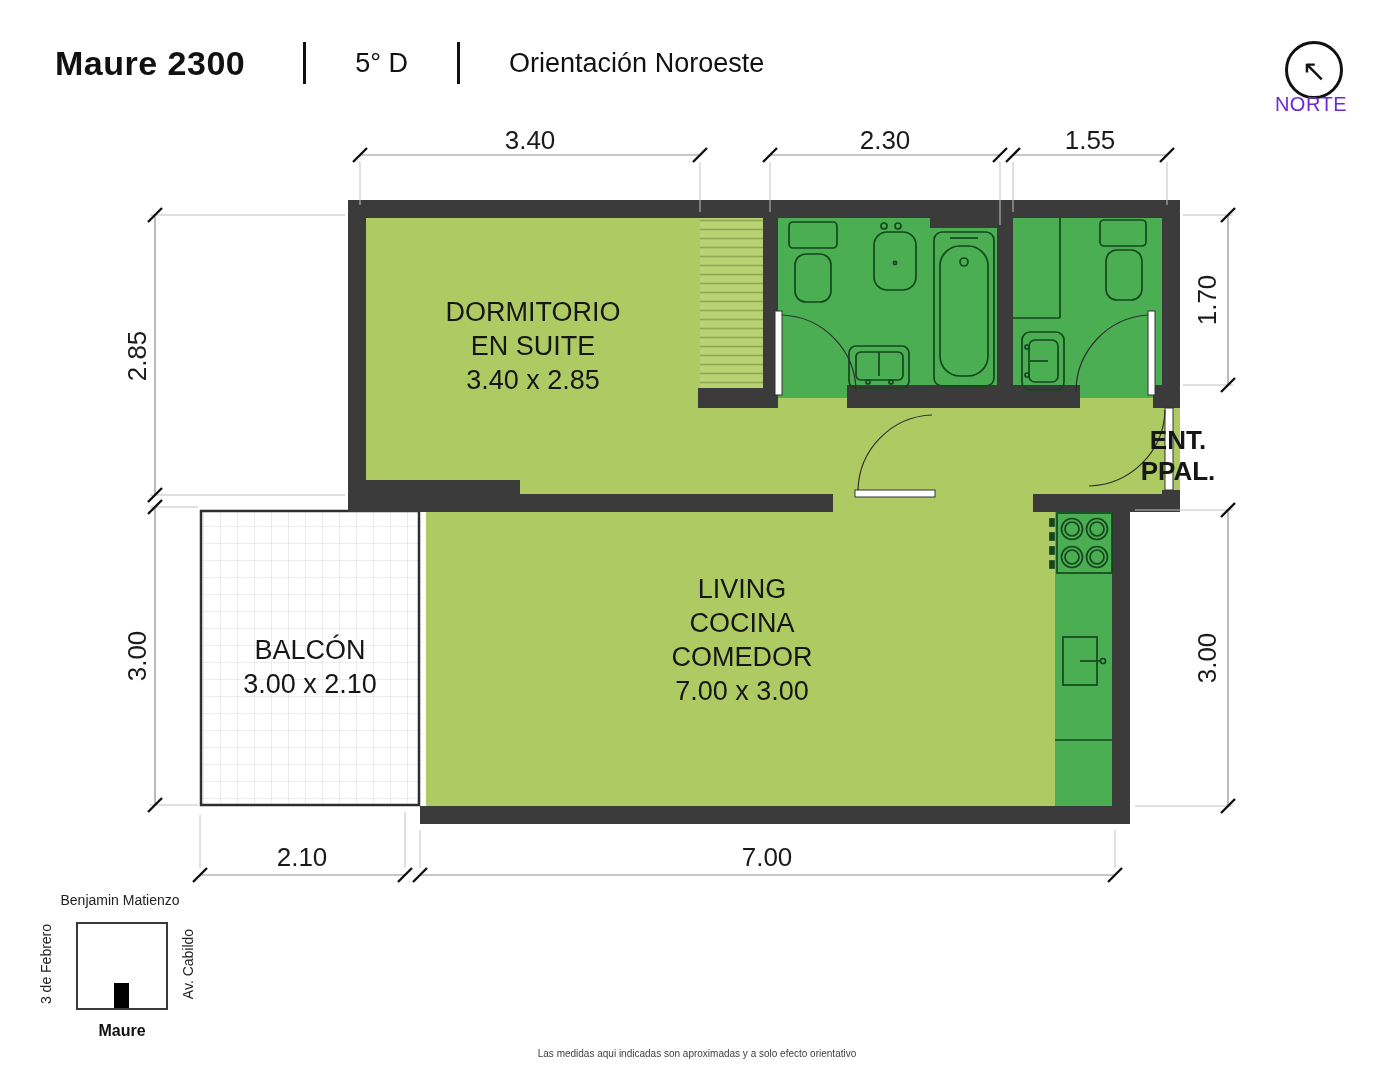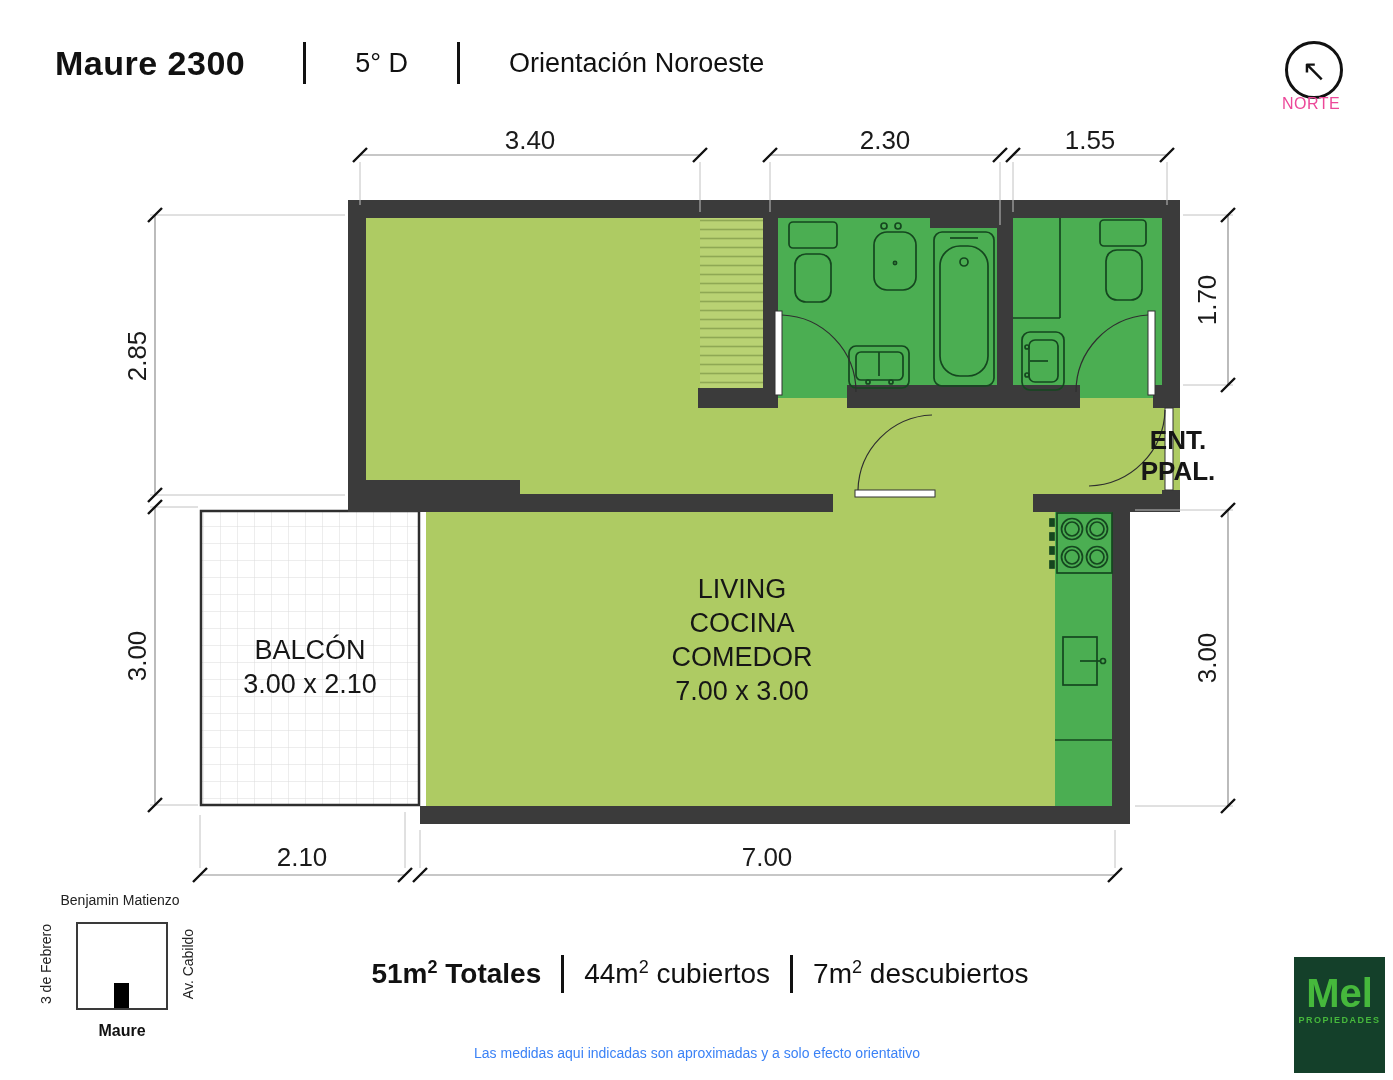--- a/index.html
+++ b/index.html
@@ -9,32 +9,32 @@
   .center{transform:translate(-50%,-50%);}
   .rot90{transform:translate(-50%,-50%) rotate(-90deg);}
   
   .title-row{display:flex;align-items:center;gap:0;}
   .title-bold{font-size:34px;font-weight:bold;color:#111;letter-spacing:0.5px;}
   .title-reg{font-size:27px;color:#111;}
   .tsep{width:3px;height:42px;background:#111;margin:0 13px;}
   
   .ncircle{width:52px;height:52px;border:3px solid #111;border-radius:50%;
            display:flex;align-items:center;justify-content:center;font-size:30px;color:#111;}
-  .nlabel{font-size:16px;color:#ec4899;letter-spacing:0.5px;}
+  .nlabel{font-size:20px;color:#6d28d9;letter-spacing:0.5px;}
   
   .roomlbl{text-align:center;color:#161616;font-size:27px;line-height:34px;white-space:nowrap;}
   .entlbl{text-align:center;color:#161616;font-size:26px;line-height:31px;white-space:nowrap;}
   .dim{font-size:26px;color:#1a1a1a;white-space:nowrap;}
   
   .summary{display:flex;align-items:center;justify-content:center;gap:0;color:#111;}
   .sum-part{font-size:28px;}
   .sum-bold{font-weight:bold;}
   .sum-sep{width:3px;height:38px;background:#111;margin:0 20px;}
   sup{font-size:18px;}
-  .disclaimer{font-size:14px;color:#3b82f6;}
+  .disclaimer{font-size:10px;color:#404040;}
   
   .mapbox{width:88px;height:84px;border:2px solid #3a3a3a;background:#fff;position:relative;}
   .maplbl{font-size:14px;color:#222;white-space:nowrap;}
   .maplbl-b{font-size:16px;font-weight:bold;color:#111;white-space:nowrap;}
   
   .logo{width:91px;height:116px;background:#14402a;display:flex;flex-direction:column;
         align-items:center;justify-content:flex-start;padding-top:16px;box-sizing:border-box;}
   .logo-name{color:#46b83c;font-weight:bold;font-size:40px;line-height:40px;}
   .logo-sub{color:#46b83c;font-size:9px;font-weight:bold;letter-spacing:1.5px;margin-top:2px;}
 </style>
@@ -196,20 +196,25 @@
     <span class="title-reg">5° D</span>
     <span class="tsep"></span>
     <span class="title-reg">Orientación Noroeste</span>
   </div>
 
   <div class="abs ncircle" style="left:1285px;top:41px;">
     <span>↖</span>
   </div>
   <div class="abs center nlabel" style="left:1311px;top:104px;">NORTE</div>
 
+  <div class="abs center roomlbl" style="left:533px;top:346px;">
+    <div>DORMITORIO</div>
+    <div>EN SUITE</div>
+    <div>3.40 x 2.85</div>
+  </div>
 
   <div class="abs center roomlbl" style="left:742px;top:640px;text-align:center;">
     <div>LIVING</div>
     <div>COCINA</div>
     <div>COMEDOR</div>
     <div>7.00 x 3.00</div>
   </div>
 
   <div class="abs center roomlbl" style="left:310px;top:667px;">
     <div>BALCÓN</div>
@@ -234,28 +239,17 @@
   <div class="abs" style="left:76px;top:922px;">
     <div class="mapbox">
       <div style="position:absolute;left:36px;bottom:0;width:15px;height:25px;background:#000;"></div>
     </div>
   </div>
   <div class="abs center maplbl" style="left:120px;top:900px;">Benjamin Matienzo</div>
   <div class="abs rot90 maplbl" style="left:46px;top:964px;">3 de Febrero</div>
   <div class="abs rot90 maplbl" style="left:188px;top:964px;">Av. Cabildo</div>
   <div class="abs center maplbl-b" style="left:122px;top:1031px;">Maure</div>
 
-  <div class="abs summary" style="left:330px;top:955px;width:740px;">
-    <span class="sum-part sum-bold"><span>51m</span><sup>2</sup><span> Totales</span></span>
-    <span class="sum-sep"></span>
-    <span class="sum-part"><span>44m</span><sup>2</sup><span> cubiertos</span></span>
-    <span class="sum-sep"></span>
-    <span class="sum-part"><span>7m</span><sup>2</sup><span> descubiertos</span></span>
-  </div>
 
   <div class="abs center disclaimer" style="left:697px;top:1053px;">Las medidas aqui indicadas son aproximadas y a solo efecto orientativo</div>
 
-  <div class="abs logo" style="left:1294px;top:957px;">
-    <div class="logo-name">Mel</div>
-    <div class="logo-sub">PROPIEDADES</div>
-  </div>
 
 </div>
 
 </body></html>

